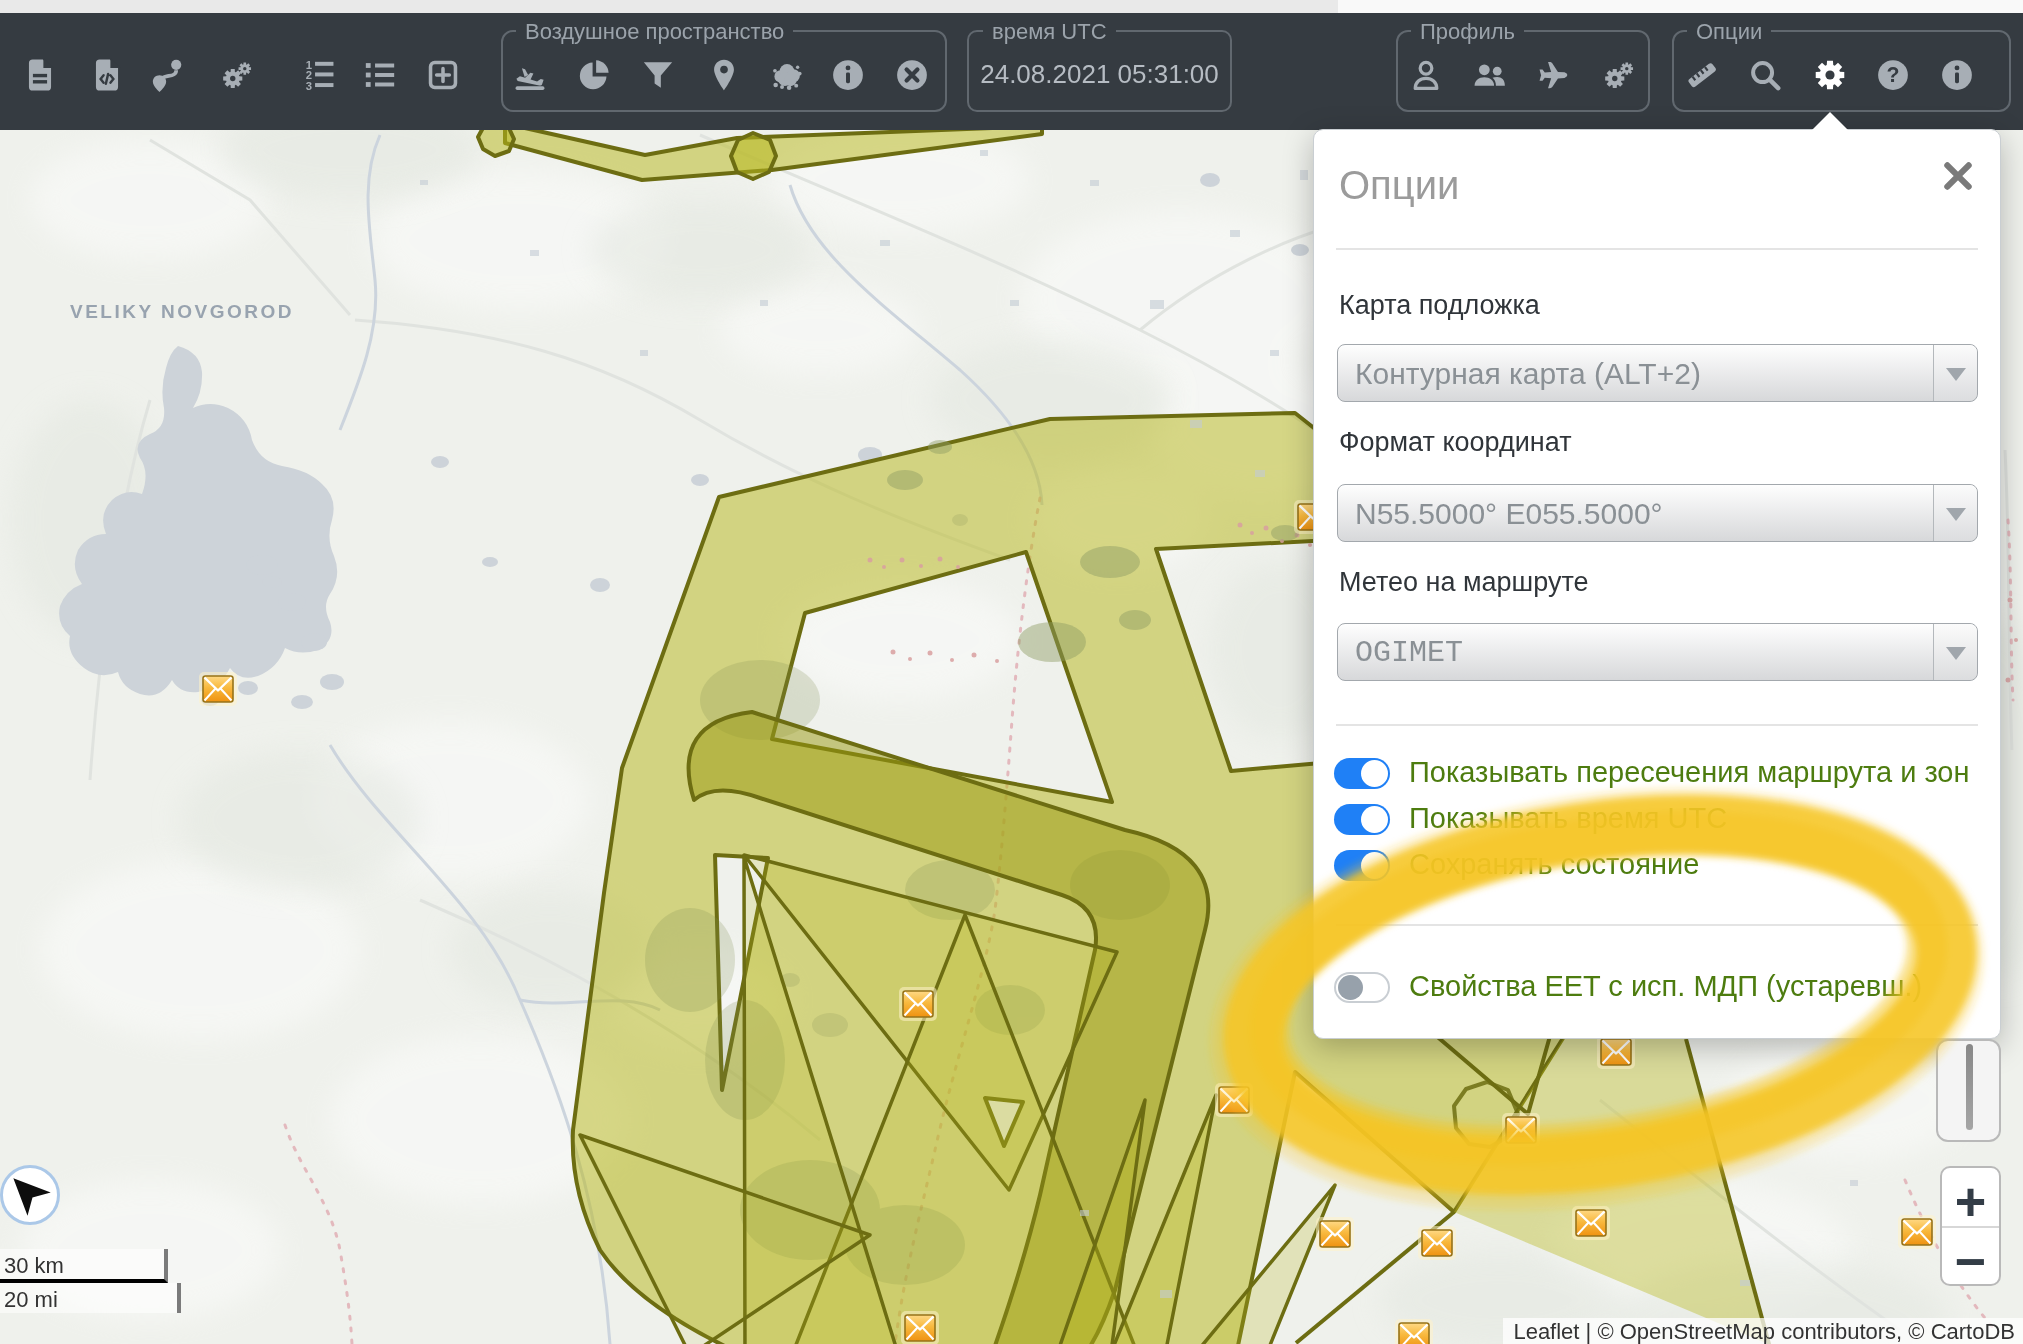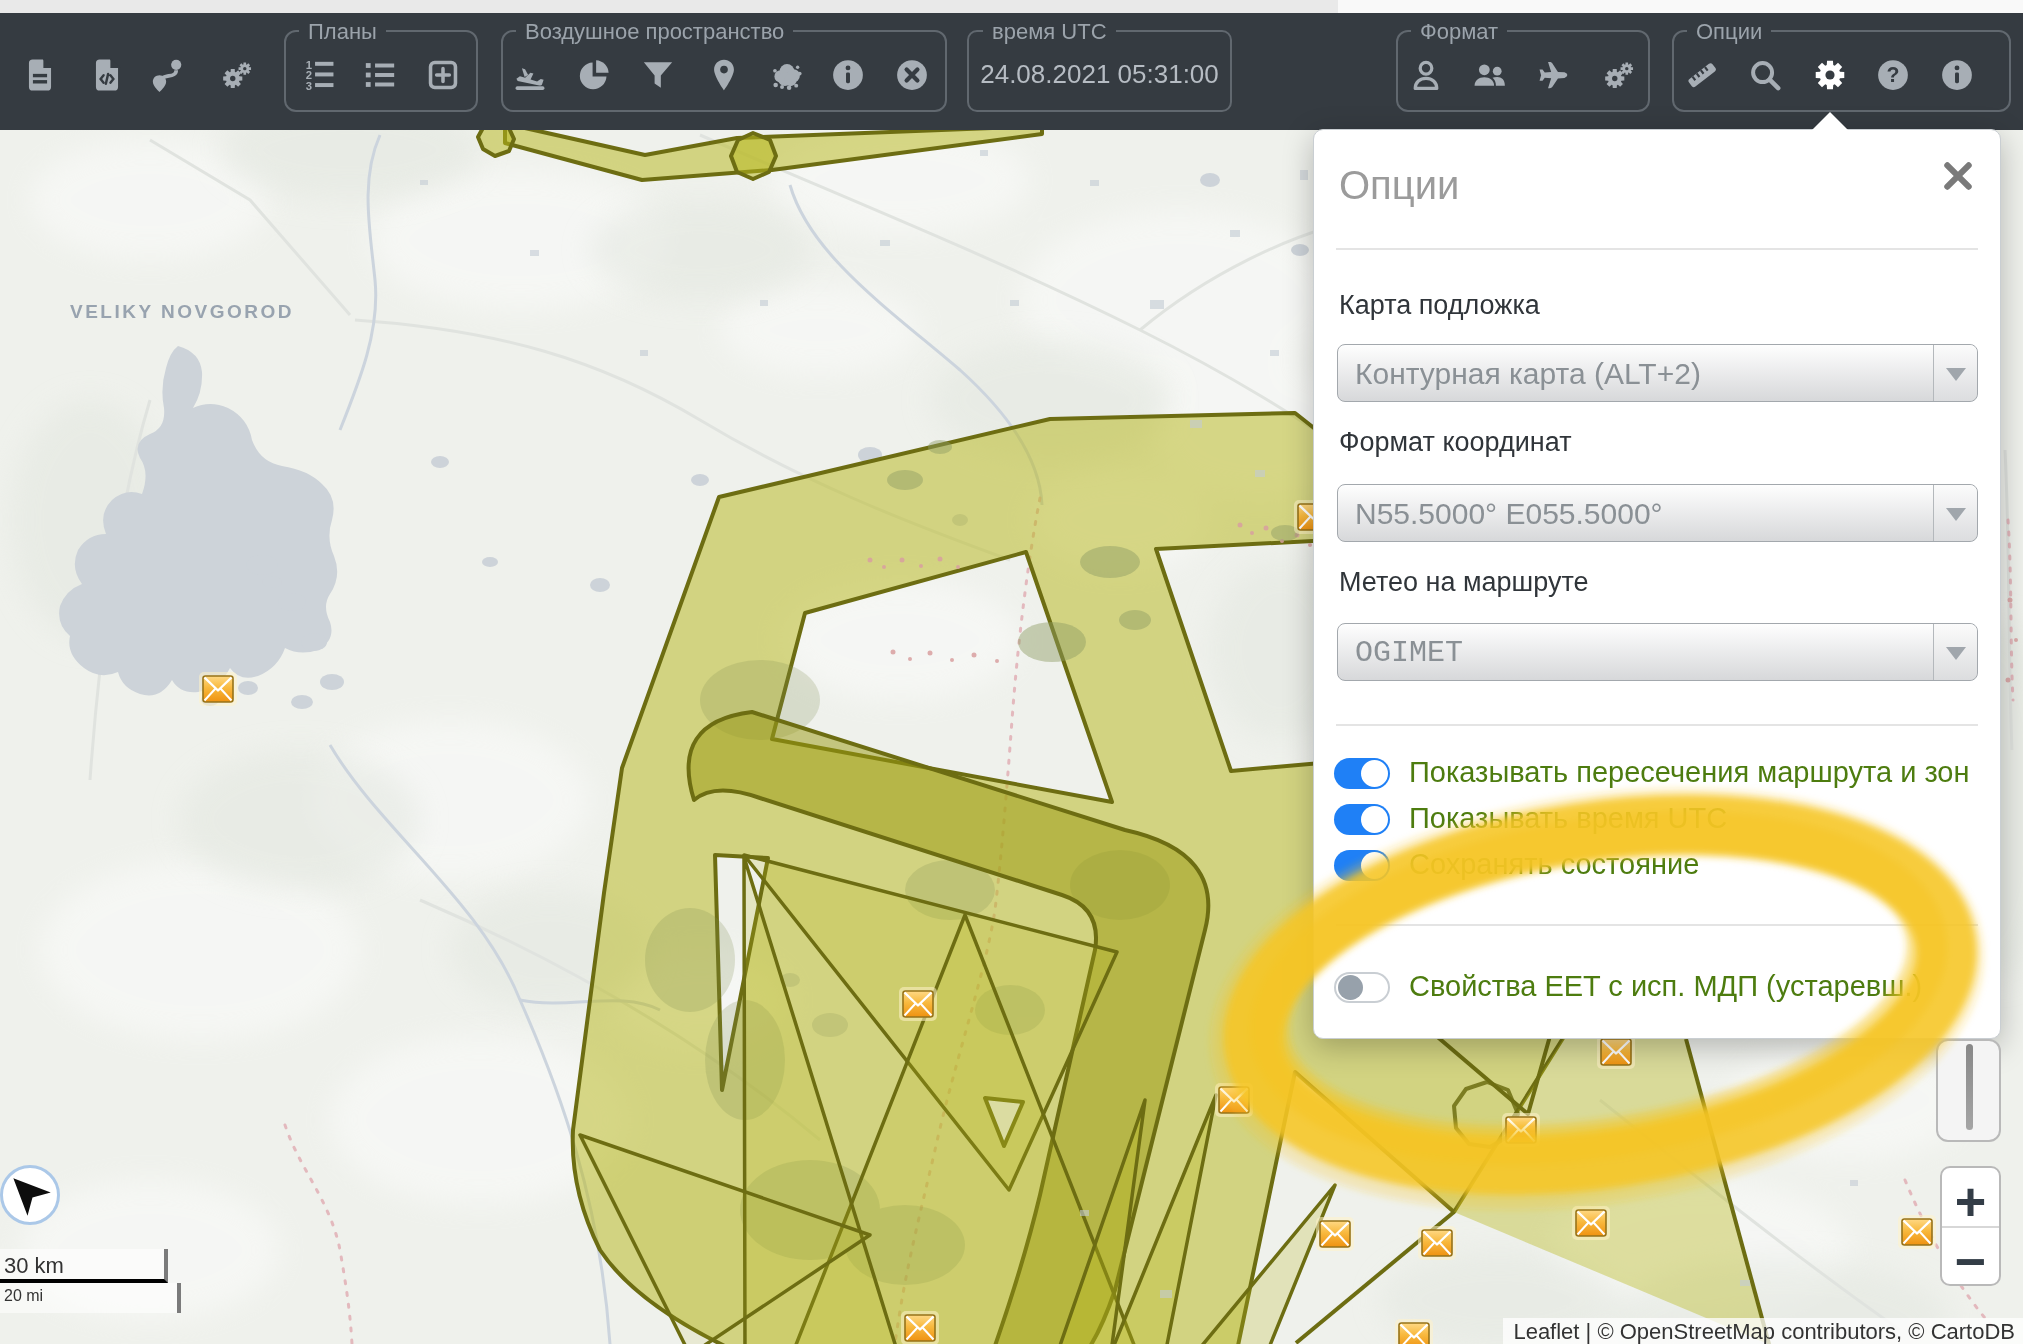--- a/index.html
+++ b/index.html
@@ -35,21 +35,21 @@
   #mapsvg { position:absolute; left:0; top:0; z-index:0; }
   #hl { position:absolute; left:0; top:0; z-index:50; pointer-events:none; }
   #vslider { position:absolute; left:1936px; top:1039px; width:65px; height:103px; background:#f4f4f4; border:2px solid #b9b9b9; border-radius:12px; z-index:40; }
   #vslider .track { position:absolute; left:28px; top:3px; width:7px; height:86px; border-radius:4px; background:linear-gradient(#888,#a5a5a5); }
   #zoombox { position:absolute; left:1940px; top:1166px; width:61px; height:120px; background:#fff; border:2px solid #b9b9b9; border-radius:10px; z-index:40; }
   #zoombox .zline { position:absolute; left:0; right:0; top:58px; height:2px; background:#d7d7d7; }
   #zoombox .zp { position:absolute; left:0; right:0; top:2px; text-align:center; font-size:54px; font-weight:bold; color:#333d47; }
   #zoombox .zm { position:absolute; left:0; right:0; top:62px; text-align:center; font-size:54px; font-weight:bold; color:#333d47; }
   #locbtn { position:absolute; left:0px; top:1165px; width:60px; height:60px; border-radius:50%; background:#fff; border:3px solid #abc8e8; z-index:40; }
   #scalekm { position:absolute; left:0; top:1249px; width:168px; height:34px; background:rgba(255,255,255,0.55); border-right:4px solid #7b7b7b; border-bottom:4px solid #000000; font-size:22px; color:#333; padding:4px 0 0 4px; z-index:40; }
-  #scalemi { position:absolute; left:0; top:1283px; width:181px; height:30px; background:rgba(255,255,255,0.55); border-right:4px solid #7b7b7b; font-size:16px; color:#333; padding:4px 0 0 4px; z-index:40; }
+  #scalemi { position:absolute; left:0; top:1283px; width:181px; height:30px; background:rgba(255,255,255,0.55); border-right:4px solid #7b7b7b; font-size:22px; color:#333; padding:4px 0 0 4px; z-index:40; }
   #attrib { position:absolute; right:0; bottom:0; height:26px; background:rgba(255,255,255,0.75); font-size:22px; color:#333; padding:1px 8px 0 10px; z-index:40; white-space:nowrap; }
 </style>
 </head>
 <body>
 <div id="page">
   <svg id="mapsvg" width="2023" height="1344" viewBox="0 0 2023 1344">
     <defs>
       <filter id="blobblur" x="-30%" y="-30%" width="160%" height="160%">
           <feGaussianBlur stdDeviation="14"></feGaussianBlur>
         </filter>
@@ -235,32 +235,29 @@
         <rect x="1080" y="1210" width="9" height="6"></rect>
       <rect x="1740" y="1280" width="10" height="6"></rect>
         <rect x="1850" y="1180" width="8" height="6"></rect>
     </g>
     <text x="70" y="318" font-size="19" letter-spacing="2.5" font-weight="bold" fill="#98a3af" font-family="Liberation Sans">VELIKY NOVGOROD</text>
   </svg>
   <div id="topstrip">
       <div class="r"></div>
     </div>
   <div id="toolbar">
-    <div class="grp" style="left:284px;width:194px;">
-        <span class="lg" style="left:13px;">Планы</span>
-      </div>
     <div class="grp" style="left:501px;width:446px;">
         <span class="lg" style="left:13px;">Воздушное пространство</span>
       </div>
     <div id="utcbox" style="left:967px;width:265px;">
         <span class="lg">время UTC</span>
         <div id="utctime">24.08.2021 05:31:00</div>
       </div>
     <div class="grp" style="left:1396px;width:254px;">
-        <span class="lg" style="left:13px;">Формат</span>
+        <span class="lg" style="left:13px;">Профиль</span>
       </div>
     <div class="grp" style="left:1672px;width:339px;">
         <span class="lg" style="left:13px;">Опции</span>
       </div>
 
     <div class="icon" style="left:23px;top:45px;">
         <svg width="34" height="34" viewBox="0 0 24 24">
           <path fill="#a7aeb5" d="M14 1H6.8A2.6 2.6 0 0 0 4.2 3.6v16.8A2.6 2.6 0 0 0 6.8 23h10.4a2.6 2.6 0 0 0 2.6-2.6V7z"></path>
           <path fill="#353b41" d="M14.4 0v7h7z"></path>
           <rect x="7" y="11.2" width="10" height="2.4" fill="#353b41"></rect>

